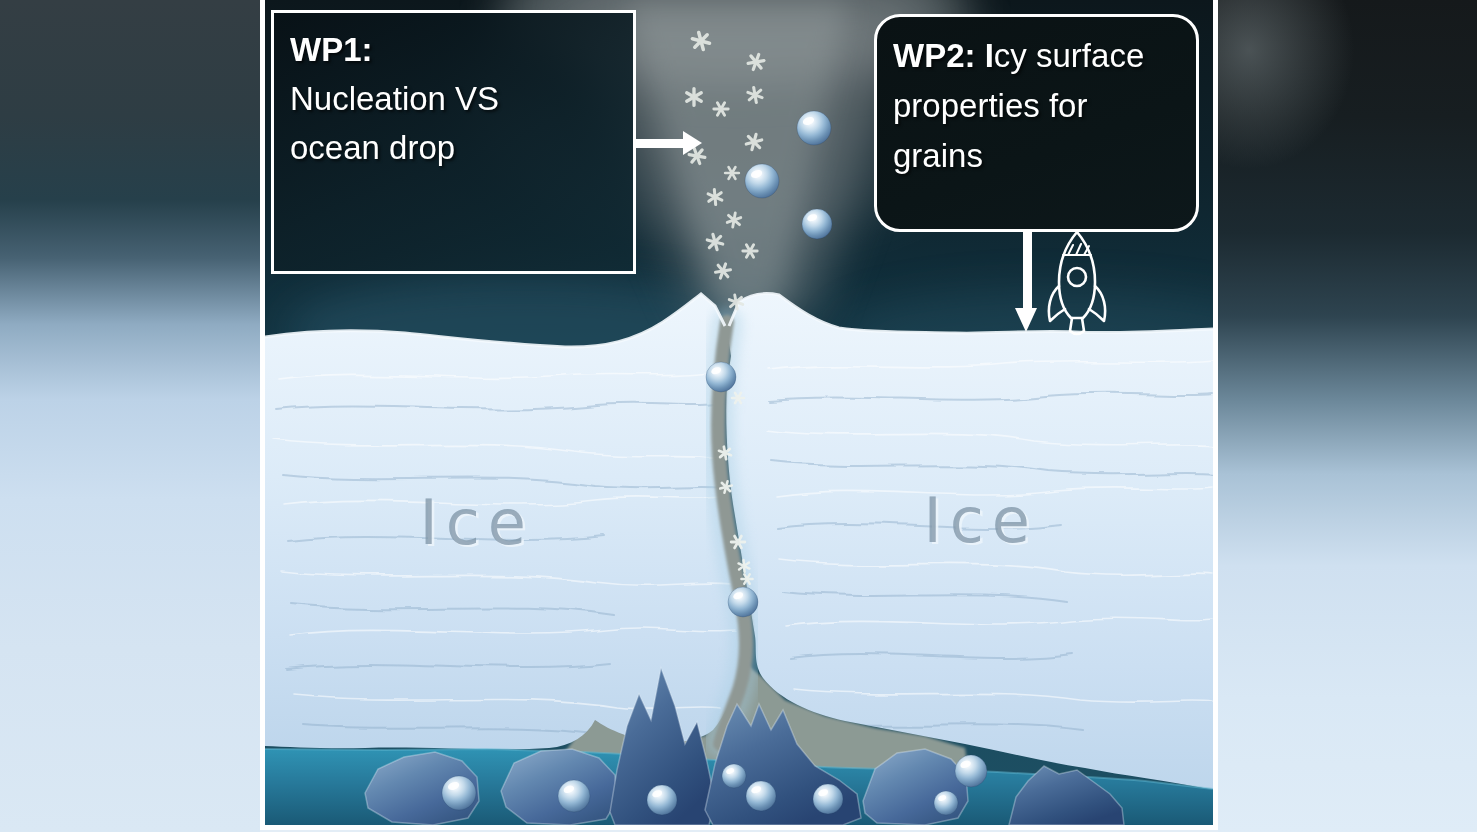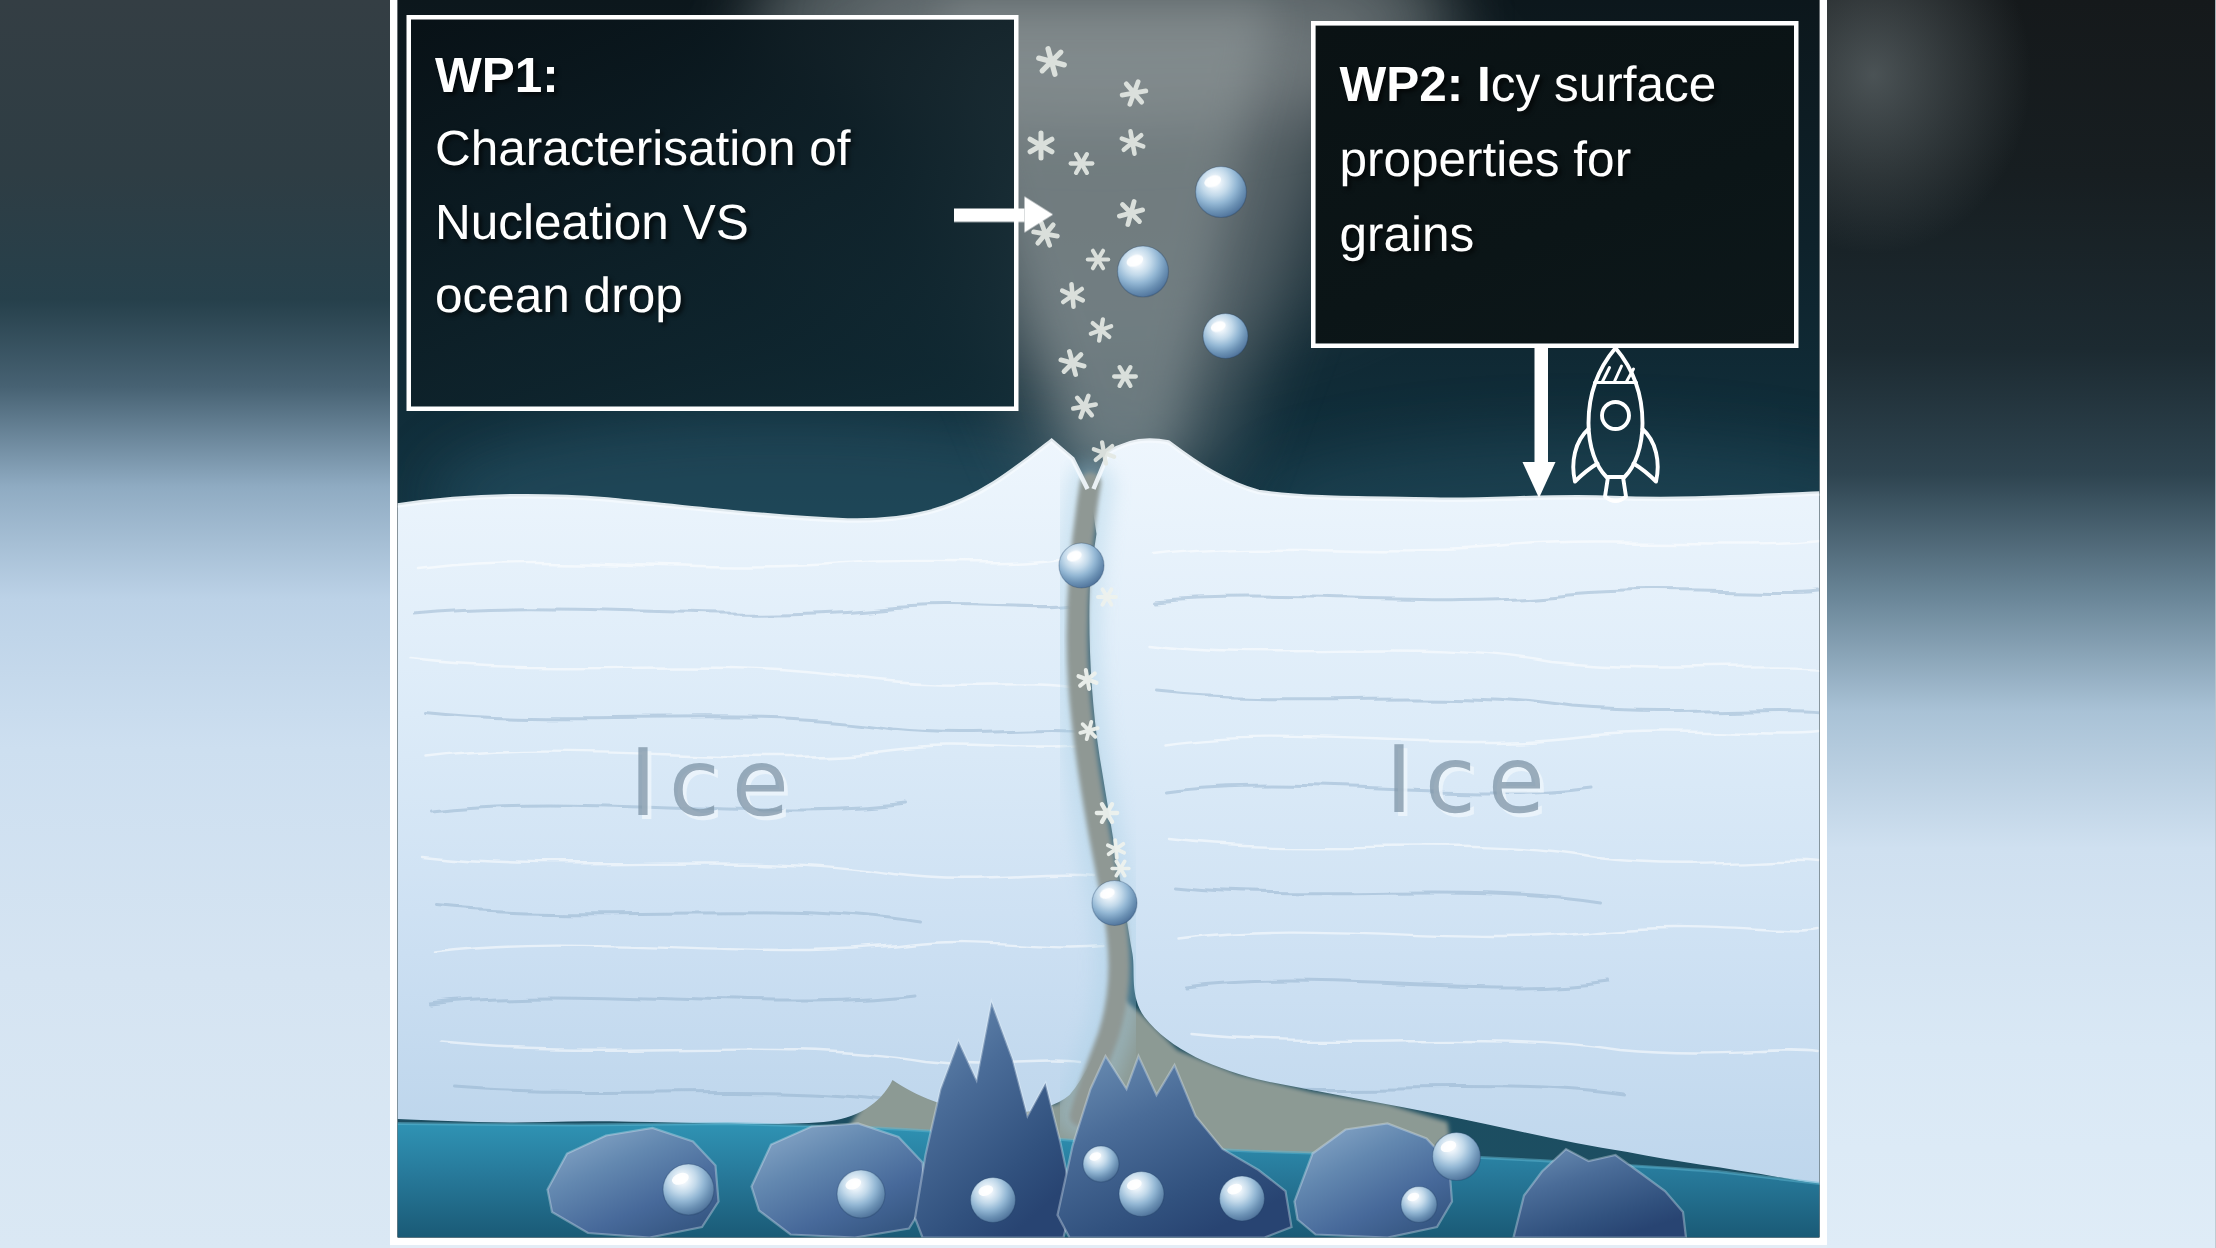--- a/index.html
+++ b/index.html
@@ -16,24 +16,24 @@
       linear-gradient(180deg,#15191b 0%,#171e21 14%,#1c2a31 28%,#2e4450 38%,#6b8799 48%,
                #a9c2d6 57%,#cfe0f0 68%,#d9e8f5 84%,#dfecf7 100%);}
   
   .panel{position:absolute;left:260px;top:0;width:958px;height:830px;box-sizing:border-box;
          border:5px solid #ffffff;border-top:none;background:#0c171c;}
   .scene{position:absolute;left:0;top:0;}
   
   .wpbox{position:absolute;box-sizing:border-box;border:3px solid #ffffff;color:#fff;
          font-size:33px;line-height:49px;padding:12px 14px 0 16px;
          text-shadow:2px 2px 3px rgba(0,0,0,.65);}
-  .wp1{left:6px;top:10px;width:408px;height:264px;
+  .wp1{left:6px;top:10px;width:365px;height:264px;
        background:linear-gradient(155deg,rgba(8,17,22,.93) 0%,rgba(13,32,40,.90) 55%,rgba(16,42,52,.88) 100%);}
   .wp2{left:609px;top:14px;width:325px;height:218px;line-height:50px;padding-top:14px;
-       background:linear-gradient(160deg,#0a1214 0%,#0b1517 60%,#0d181b 100%);}
+       background:linear-gradient(160deg,#0a1214 0%,#0b1517 60%,#0d181b 100%);border-radius:26px;}
   .b{font-weight:bold;}
   
   .arrow-part{position:absolute;background:#ffffff;}
   .wp1-arrow-shaft{left:371px;top:139px;width:47px;height:9px;}
   .wp1-arrow-head{position:absolute;left:418px;top:131px;width:0;height:0;
       border-left:19px solid #fff;border-top:12px solid transparent;border-bottom:12px solid transparent;}
   .wp2-arrow-shaft{left:758px;top:232px;width:9px;height:78px;}
   .wp2-arrow-head{position:absolute;left:750px;top:308px;width:0;height:0;
       border-top:24px solid #fff;border-left:11px solid transparent;border-right:11px solid transparent;}
   .rocket{position:absolute;left:780px;top:228px;}
@@ -259,21 +259,20 @@
         <use href="#flake" transform="translate(460,453) rotate(20) scale(.8)"></use>
         <use href="#flake" transform="translate(461,487) rotate(-15) scale(.75)"></use>
         <use href="#flake" transform="translate(473,542) scale(.85)"></use>
         <use href="#flake" transform="translate(479,566) rotate(25) scale(.75)"></use>
         <use href="#flake" transform="translate(482,579) scale(.7)"></use>
       </g>
     </svg>
 
     <div class="wpbox wp1">
       <div class="b">WP1:</div>
-      <div>Characterisation of</div>
       <div>Nucleation VS</div>
       <div>ocean drop</div>
     </div>
 
     <div class="wpbox wp2">
       <div><span class="b">WP2: I</span><span>cy surface</span></div>
       <div>properties for</div>
       <div>grains</div>
     </div>
 

